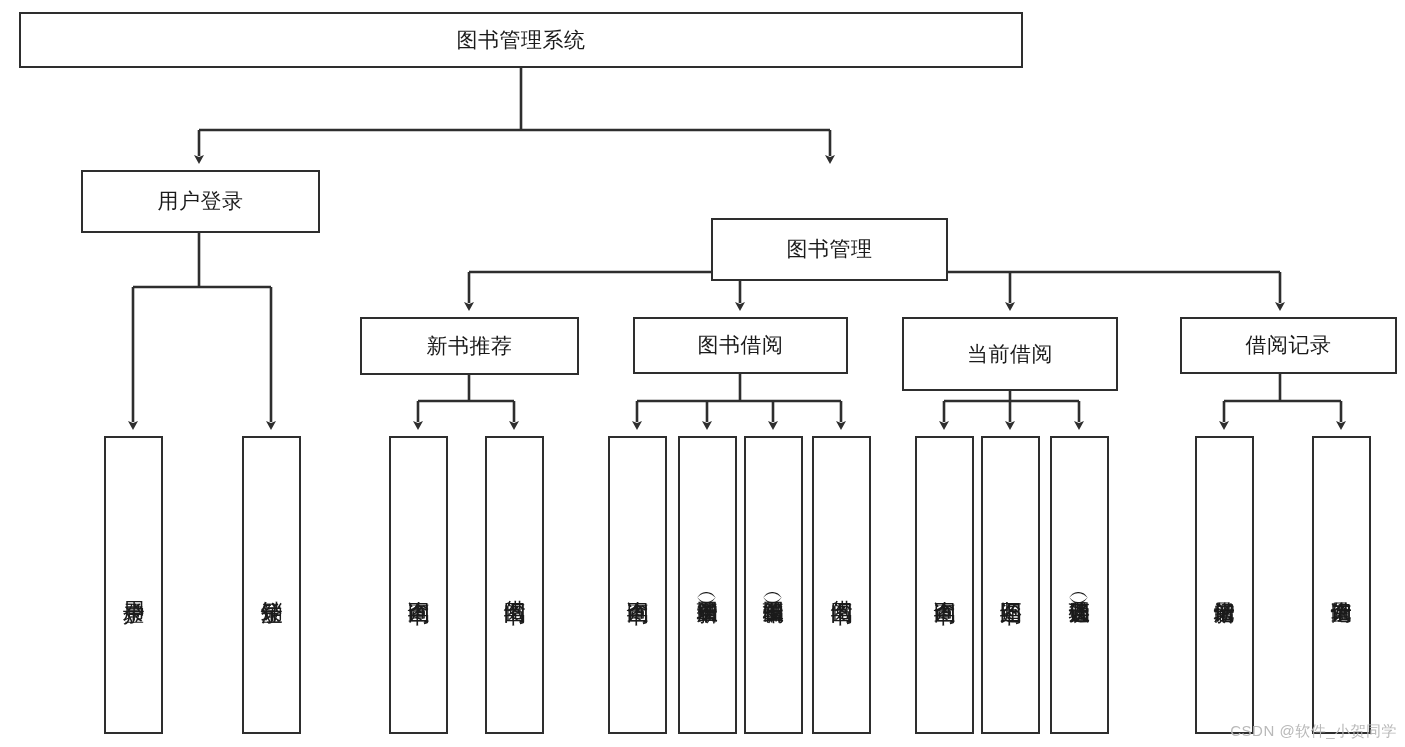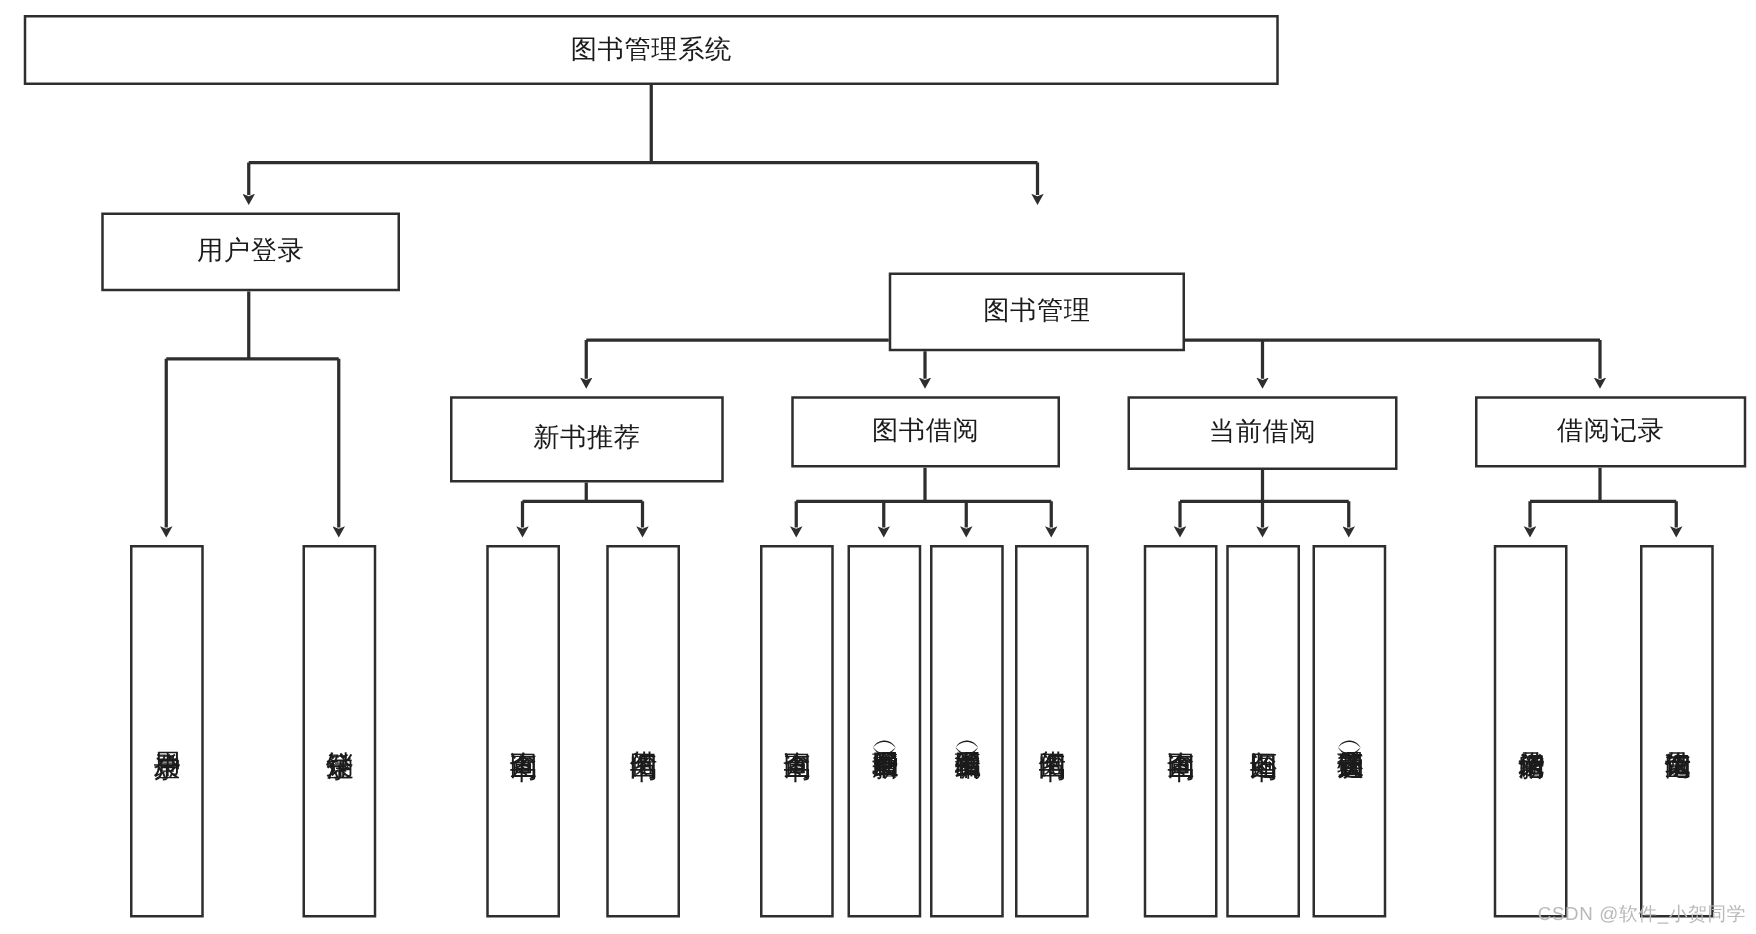--- a/index.html
+++ b/index.html
@@ -138,27 +138,27 @@
     <span class="node-label">图书管理系统</span>
   </div>
 
   <div class="node-box node-h" style="left:81px; top:170px; width:239px; height:63px;">
     <span class="node-label">用户登录</span>
   </div>
   <div class="node-box node-h" style="left:711px; top:170px; width:237px; height:63px;margin-top:48px;">
     <span class="node-label">图书管理</span>
   </div>
 
-  <div class="node-box node-h" style="left:360px; top:317px; width:219px; height:69px;">
+  <div class="node-box node-h" style="left:360px; top:317px; width:219px; height:58px;">
     <span class="node-label">新书推荐</span>
   </div>
   <div class="node-box node-h" style="left:633px; top:317px; width:215px; height:57px;">
     <span class="node-label">图书借阅</span>
   </div>
-  <div class="node-box node-h" style="left:902px; top:317px; width:216px; height:59px;">
+  <div class="node-box node-h" style="left:902px; top:317px; width:216px; height:74px;">
     <span class="node-label">当前借阅</span>
   </div>
   <div class="node-box node-h" style="left:1180px; top:317px; width:217px; height:57px;">
     <span class="node-label">借阅记录</span>
   </div>
 
   <div class="node-box node-v" style="left:104px; top:436px; width:59px; height:298px;">
     <span class="node-label">用户登录</span>
   </div>
   <div class="node-box node-v" style="left:242px; top:436px; width:59px; height:298px;">

